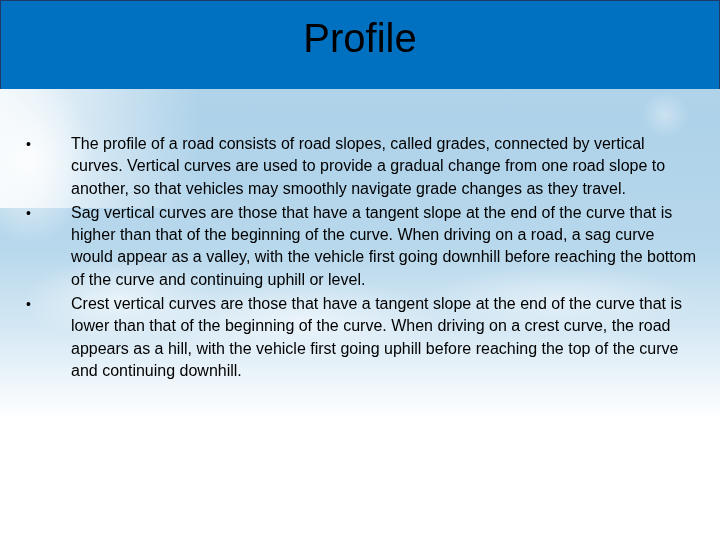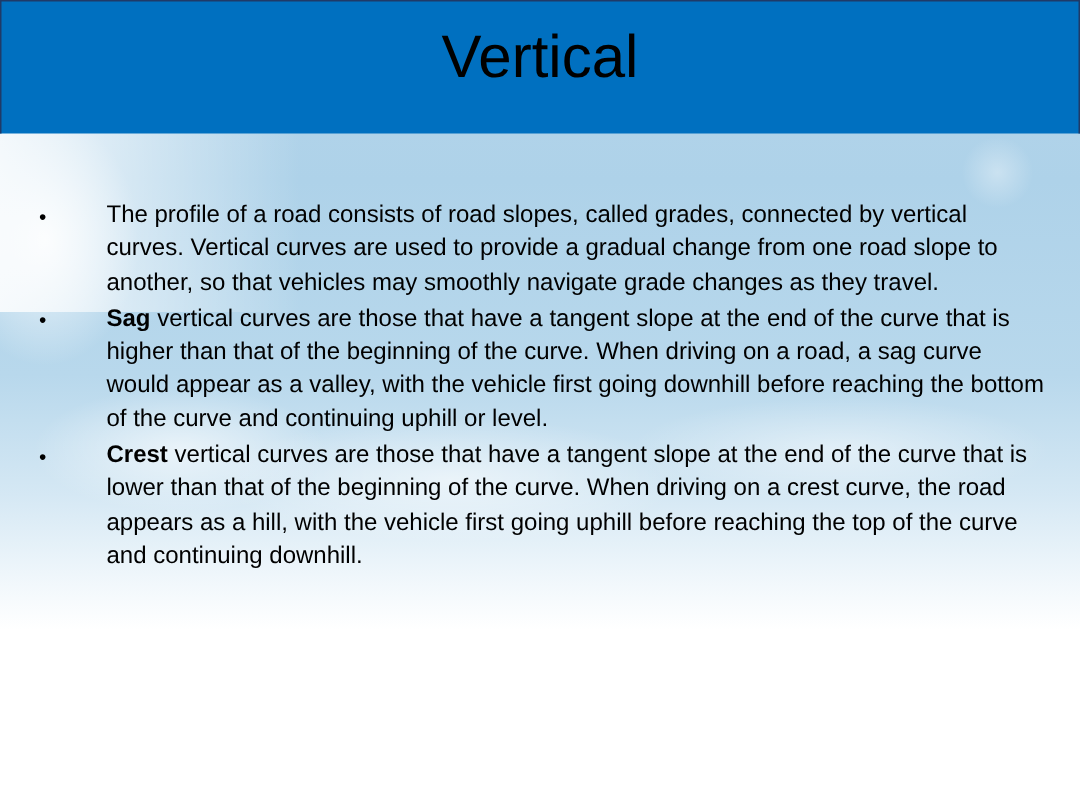--- a/index.html
+++ b/index.html
@@ -37,30 +37,30 @@
     }
     ul.bullets { list-style: none; margin: 0; padding: 0; }
     ul.bullets li {
       position: relative; padding-left: 45px;
       font-size: 16px; line-height: 22.3px; color: #000000;
       margin-bottom: 2px;
     }
     .bullet-glyph {
       position: absolute; left: 0; top: 0; width: 10px; font-size: 14px;
     }
-    .kw { font-weight: bold; }
+    .kw { font-weight: normal; }
   </style>
 </head>
 <body>
 
 <div class="sky"></div>
 <div class="sky-left"></div>
 
 <div class="header"></div>
-<div class="title">Vertical</div>
+<div class="title">Profile</div>
 
 <div class="content">
   <ul class="bullets">
     <li>
       <span class="bullet-glyph">•</span>
       <span>The profile of a road consists of road slopes, called grades, connected by vertical curves. Vertical curves are used to provide a gradual change from one road slope to another, so that vehicles may smoothly navigate grade changes as they travel.</span>
     </li>
     <li>
       <span class="bullet-glyph">•</span>
       <span class="kw">Sag</span><span> vertical curves are those that have a tangent slope at the end of the curve that is higher than that of the beginning of the curve. When driving on a road, a sag curve would appear as a valley, with the vehicle first going downhill before reaching the bottom of the curve and continuing uphill or level.</span>

